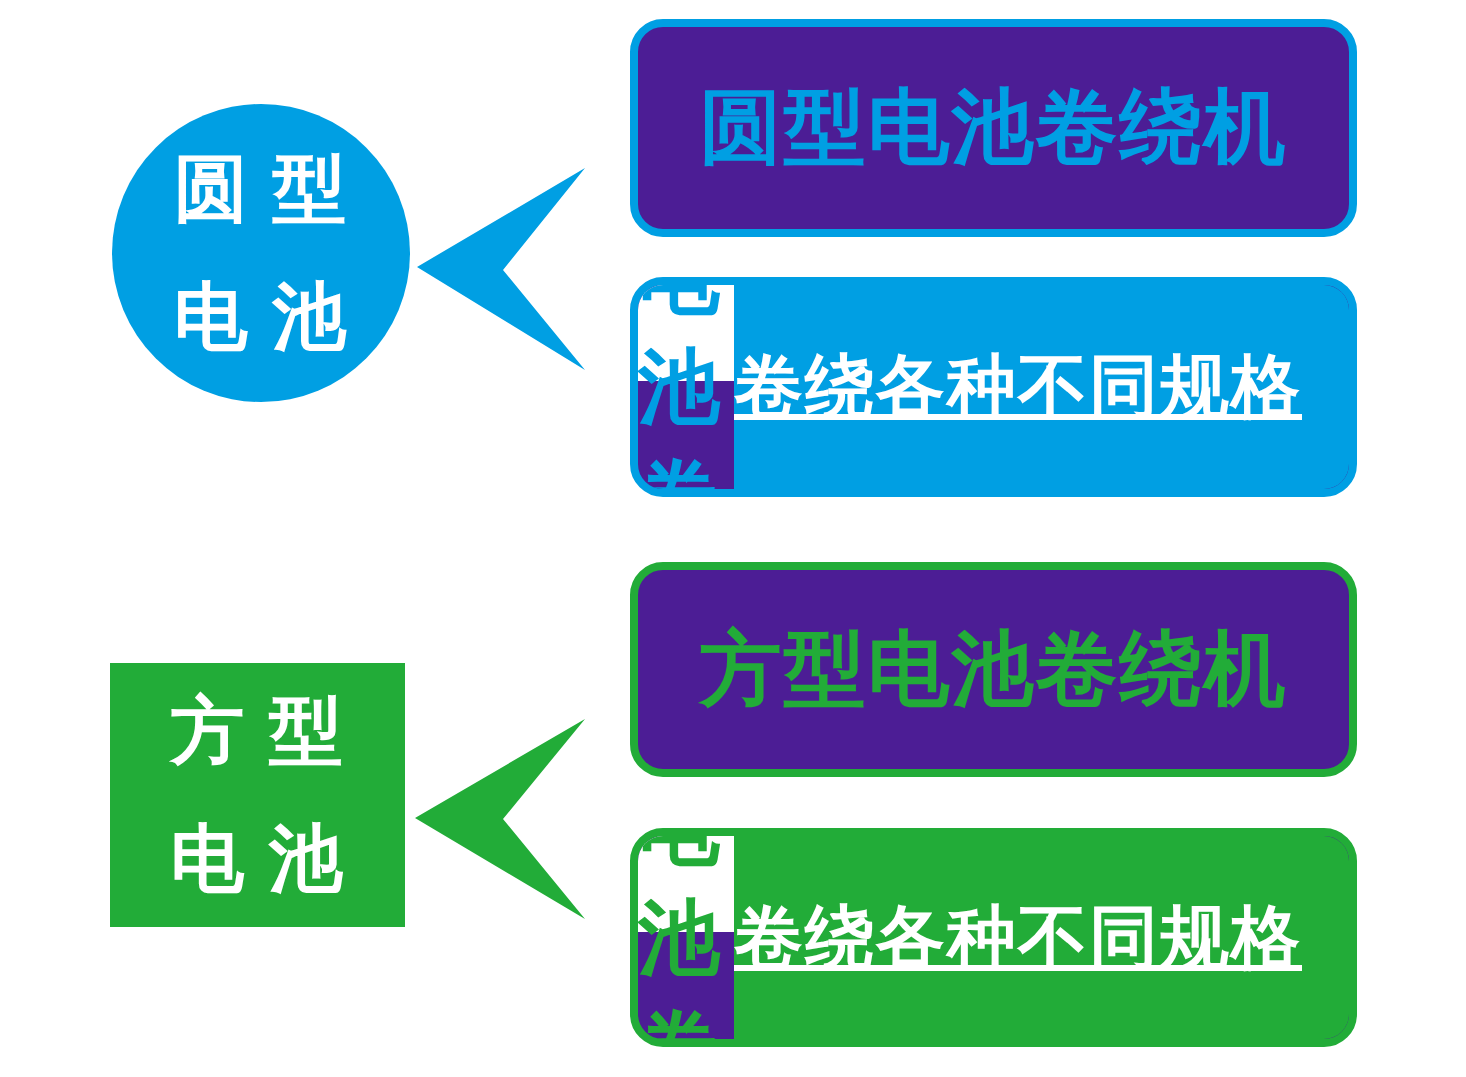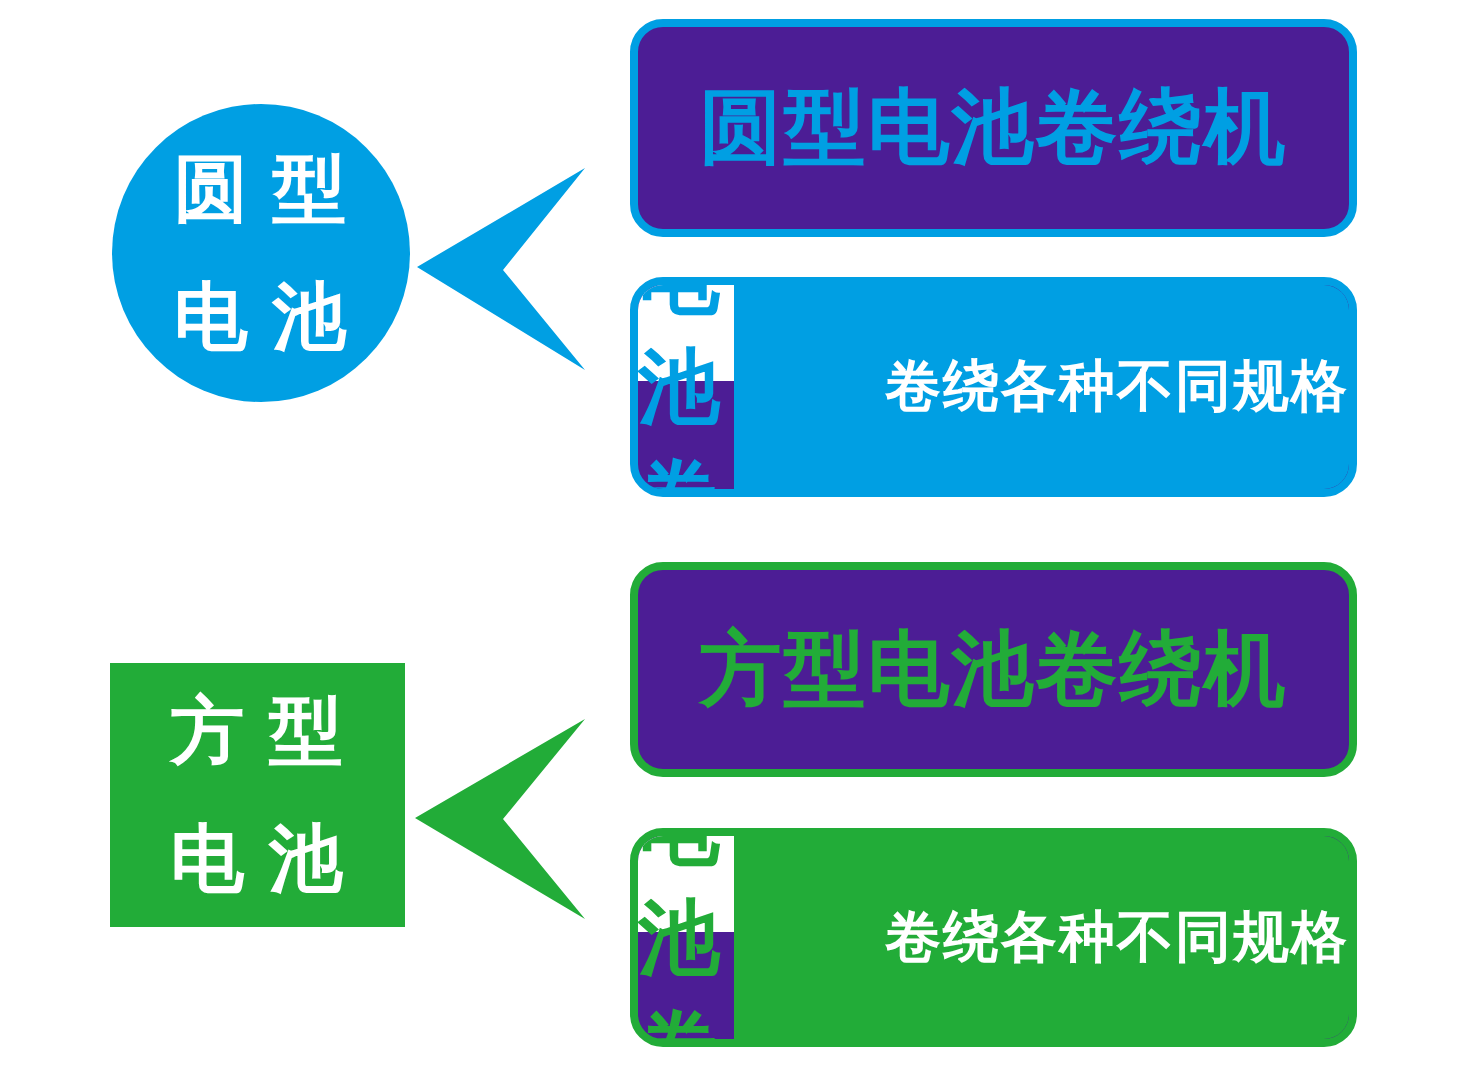--- a/index.html
+++ b/index.html
@@ -89,23 +89,24 @@
     display: flex;
     align-items: center;
     justify-content: center;
     font-size: 82px;
     background: #ffffff;
   }
   .combo-bottom {
     flex: 1 1 auto;
     display: flex;
     align-items: center;
-    justify-content: flex-end;
-    font-size: 56px;
+    justify-content: flex-start;
+    font-size: 69px;
     color: #ffffff;
+    text-decoration: underline;
   }
   .combo-bottom-blue  { background: var(--blue); }
   .combo-bottom-green { background: var(--green); }
 </style>
 </head>
 <body>
 
 <div class="canvas">
 
   <div class="node node-circle">

